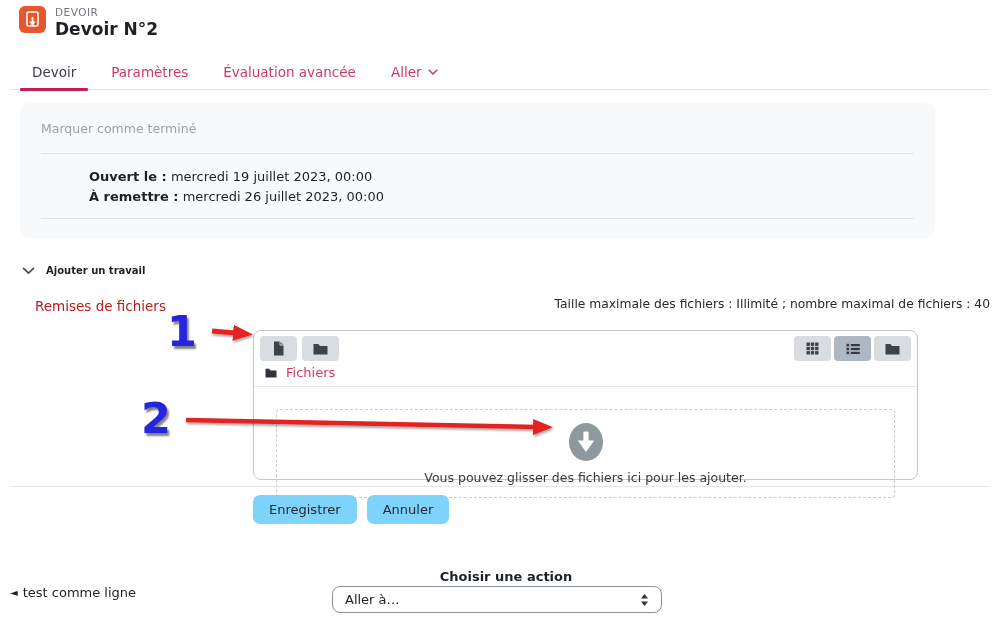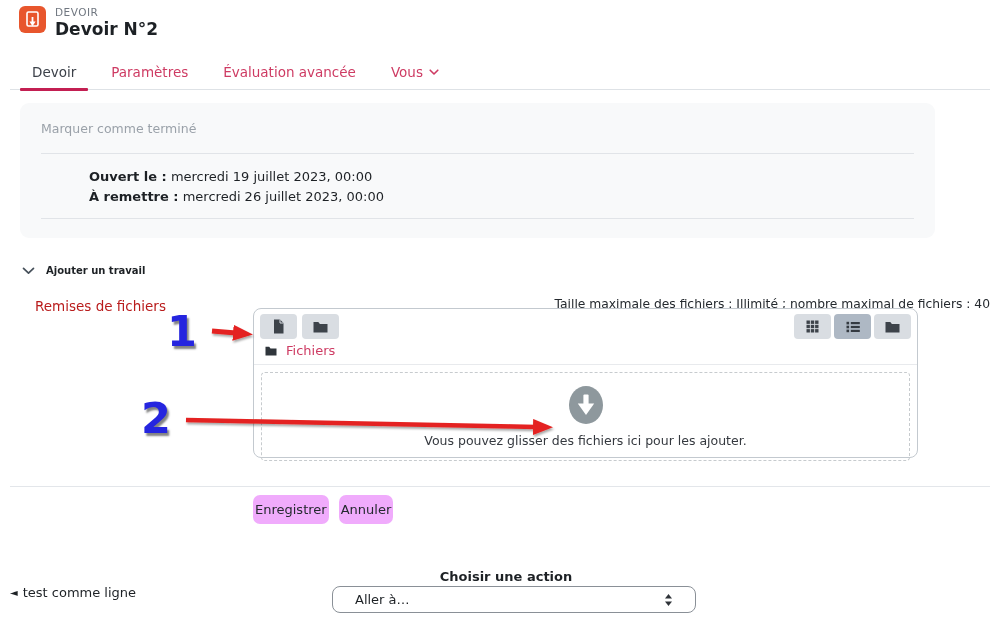--- a/index.html
+++ b/index.html
@@ -34,51 +34,51 @@
   .date-row { font-size:13px; color:#1d2125; line-height:1.5;margin-left:48px; }
   .date-label { font-weight:bold; }
 
   
   .section-header { position:absolute; left:22px; top:265px; display:flex; align-items:center;
                     gap:11px; font-size:10px; font-weight:bold; color:#1d2125; cursor:pointer; }
   .field-label { position:absolute; left:35px; top:298px; font-size:13.5px; color:#b91c1c; }
   .limits { position:absolute; right:10px; top:297px; font-size:12.3px; color:#24292e; }
 
   
-  .filemanager { position:absolute; left:253px; top:308px; width:665px; height:150px;
+  .filemanager { position:absolute; left:253px; top:330px; width:665px; height:150px;
                  border:1px solid #c3c9cf; border-radius:8px; background:#fff; }
   .fm-toolbar { display:flex; justify-content:space-between; padding:5px 6px 3px 6px; }
   .fm-group { display:flex; gap:5px; }
   .fm-btn { width:37px; height:25px; background:#d9dde2; border:none; border-radius:4px;
             display:flex; align-items:center; justify-content:center; cursor:pointer; }
   .fm-btn.active { background:#aeb8c4; }
   .fm-breadcrumb { display:flex; align-items:center; gap:9px; padding:1px 11px 6px 11px;
                    font-size:13px; border-bottom:1px solid #e8eaed; }
   .fm-breadcrumb-link { color:#ce3b63; cursor:pointer; }
-  .dropzone { margin:7px; height:89px; border:1.6px dashed #c7cbce; border-radius:4px;
+  .dropzone { margin:22px; height:89px; border:1.6px dashed #c7cbce; border-radius:4px;
               display:flex; flex-direction:column; align-items:center; justify-content:center; gap:8px; }
   .dz-text { font-size:12.5px; color:#35393f; }
 
   
   .form-divider { position:absolute; left:10px; right:10px; top:486px; border-top:1px solid #e3e6ea; }
   .buttons { position:absolute; left:253px; top:495px; display:flex; gap:10px; }
-  .btn { background:#f0abfc; color:#24292f; font-size:13px; padding:7px 2px;
+  .btn { background:#7dd3fc; color:#24292f; font-size:13px; padding:7px 16px;
          border:none; border-radius:7px; cursor:pointer;
          font-family:"DejaVu Sans","Liberation Sans",sans-serif; }
 
   
   .prev-link { position:absolute; left:10px; top:585px; font-size:13px; color:#1d2125;
                display:flex; align-items:center; gap:5px; cursor:pointer; }
   .prev-arrow { font-size:10px; line-height:1; }
   .action-label { position:absolute; left:0; right:0; top:569px; text-align:center;
                   font-size:13px; font-weight:bold; color:#1d2125;padding-left:12px; }
-  .jump-select { position:absolute; left:332px; top:586px; width:364px; height:27px;
+  .jump-select { position:absolute; left:332px; top:586px; width:330px; height:27px;
                  border:1px solid #8a9097; border-radius:8px; background:#fff;
                  display:flex; align-items:center; justify-content:space-between;
-                 padding:0 22px; font-size:13px; color:#1d2125; cursor:pointer; }
+                 padding:0 12px; font-size:13px; color:#1d2125; cursor:pointer; }
 
   
   .annotation-number { position:absolute; font-size:43px; font-weight:800; color:#2525df;
                        line-height:1; text-shadow:2px 3px 2px rgba(30,30,30,.55); z-index:6;
                        font-family:"DejaVu Sans","Liberation Sans",sans-serif; }
   #ann-1 { left:167px; top:310px; }
   #ann-2 { left:141px; top:397px; }
   .annotation-layer { position:absolute; left:0; top:0; width:1000px; height:635px;
                       pointer-events:none; z-index:5; }
 </style>
@@ -99,21 +99,21 @@
       <div class="header-type">DEVOIR</div>
       <div class="header-title">Devoir N°2</div>
     </div>
   </div>
 
   <nav class="tabs">
     <div class="tab active">Devoir</div>
     <div class="tab">Paramètres</div>
     <div class="tab">Évaluation avancée</div>
     <div class="tab">
-      <span>Vous</span>
+      <span>Aller</span>
       <svg width="10" height="7" viewBox="0 0 10 7">
         <polyline points="1.2,1.2 5,5 8.8,1.2" fill="none" stroke="#ce3b63" stroke-width="1.6" stroke-linecap="round" stroke-linejoin="round"></polyline>
       </svg>
     </div>
   </nav>
 
   <section class="info-panel">
     <div class="completion">Marquer comme terminé</div>
     <hr class="panel-divider">
     <div class="date-row">

